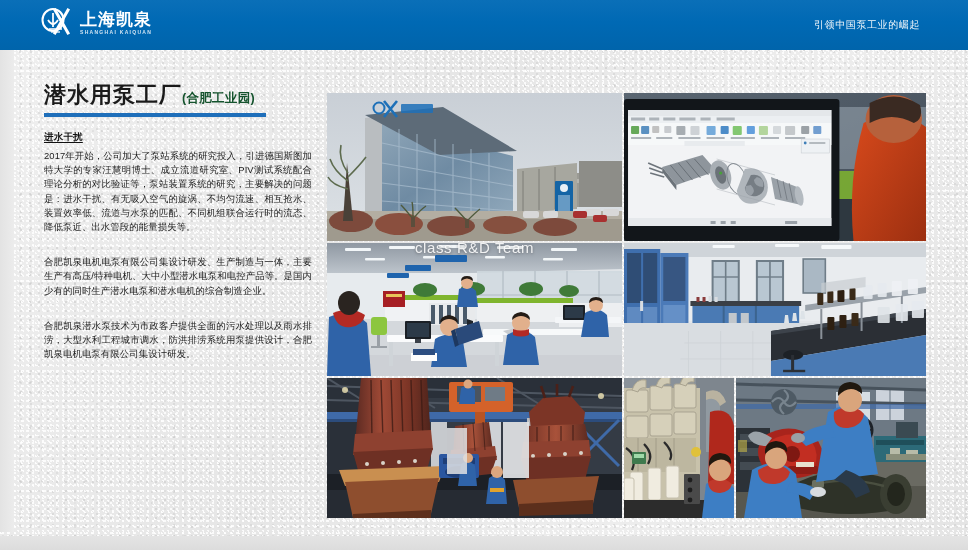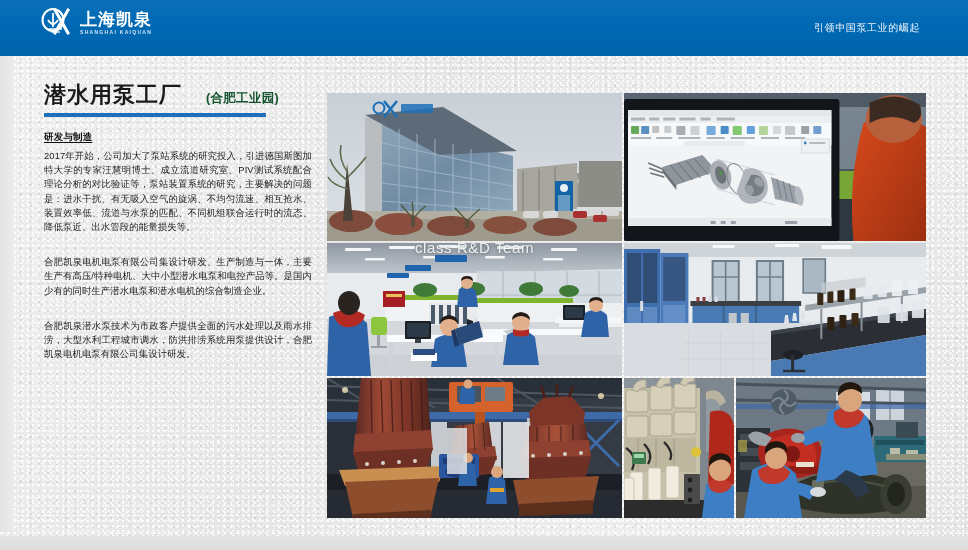--- a/index.html
+++ b/index.html
@@ -35,21 +35,21 @@
     position:absolute; left:0; top:45px; width:14px; bottom:18px;
     background:linear-gradient(90deg,#e3e3e3,#ececec);
   }
   .bg-edge-bottom{
     position:absolute; left:0; right:0; bottom:0; height:14px;
     background:linear-gradient(180deg,#e4e4e4,#dcdcdc);
   }
 
   
   .header{
-    position:absolute; left:0; top:0; width:968px; height:56px;
+    position:absolute; left:0; top:0; width:968px; height:50px;
     background:linear-gradient(180deg,#0a6fb8 0%,#0069b4 45%,#0064ab 100%);
     z-index:5;
   }
   .logo-wrap{
     position:absolute; left:40px; top:7px;
     display:flex; align-items:center; gap:7px;
   }
   .logo-mark{ width:33px; height:31px; display:block; }
   .logo-text{ display:flex; flex-direction:column; justify-content:center; }
   .logo-cn{
@@ -64,21 +64,21 @@
     position:absolute; right:48px; top:50%; transform:translateY(-50%);
     color:#ffffff; font-size:10px; letter-spacing:.6px; white-space:nowrap;
     opacity:.95;
     margin-left:46px;
   }
 
   
   .left-col{
     position:absolute; left:44px; top:82px; width:268px; z-index:3;
   }
-  .title-row{ display:flex; align-items:baseline; gap:24px; }
+  .title-row{ display:flex; align-items:baseline; gap:0; }
   .title-main{
     font-size:22px; font-weight:bold; color:#1a1a1a; letter-spacing:1px;
     line-height:26px; white-space:nowrap;
   }
   .title-sub{
     font-size:12.5px; font-weight:bold; color:#14532d; letter-spacing:.3px;
     white-space:nowrap;
   }
   .title-rule{
     margin-top:5px; width:222px; height:4px; background:#1f6fba;
@@ -156,21 +156,21 @@
   </div>
 
   <div class="left-col">
 
     <div class="title-row">
       <span class="title-main">潜水用泵工厂</span>
       <span class="title-sub">(合肥工业园)</span>
     </div>
     <div class="title-rule"></div>
 
-    <div class="subhead">研发与制造</div>
+    <div class="subhead">进水干扰</div>
 
     <p class="para">2017年开始，公司加大了泵站系统的研究投入，引进德国斯图加特大学的专家汪慧明博士、成立流道研究室、PIV测试系统配合理论分析的对比验证等，泵站装置系统的研究，主要解决的问题是：进水干扰、有无吸入空气的旋涡、不均匀流速、相互抢水、装置效率低、流道与水泵的匹配、不同机组联合运行时的流态、降低泵近、出水管段的能量损失等。</p>
     <p class="para">合肥凯泉电机电泵有限公司集设计研发、生产制造与一体，主要生产有高压/特种电机、大中小型潜水电泵和电控产品等。是国内少有的同时生产潜水电泵和潜水电机的综合制造企业。</p>
     <p class="para">合肥凯泉潜水泵技术为市政客户提供全面的污水处理以及雨水排涝，大型水利工程城市调水，防洪排涝系统用泵提供设计，合肥凯泉电机电泵有限公司集设计研发。</p>
   </div>
 
   <div class="mosaic">
 
     <div class="cell cell-building">
       <svg viewBox="0 0 295 148" preserveAspectRatio="none">

